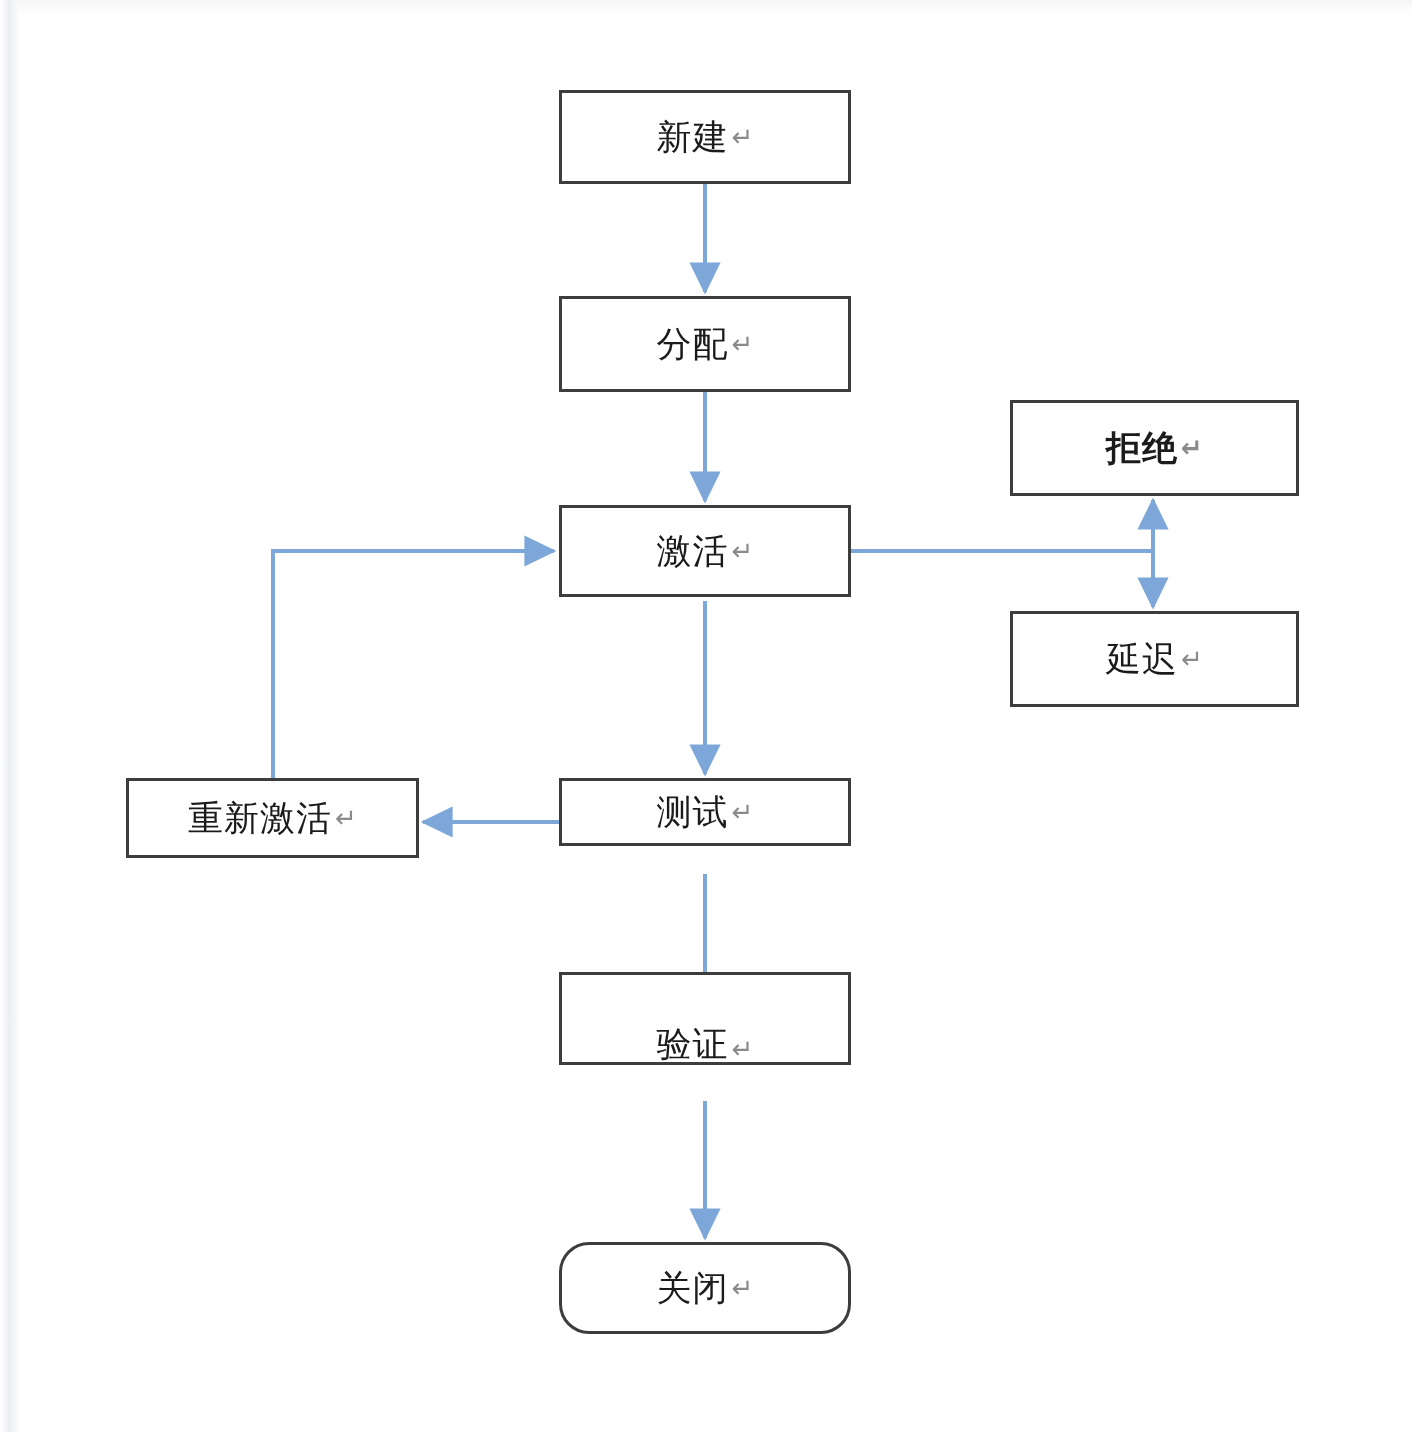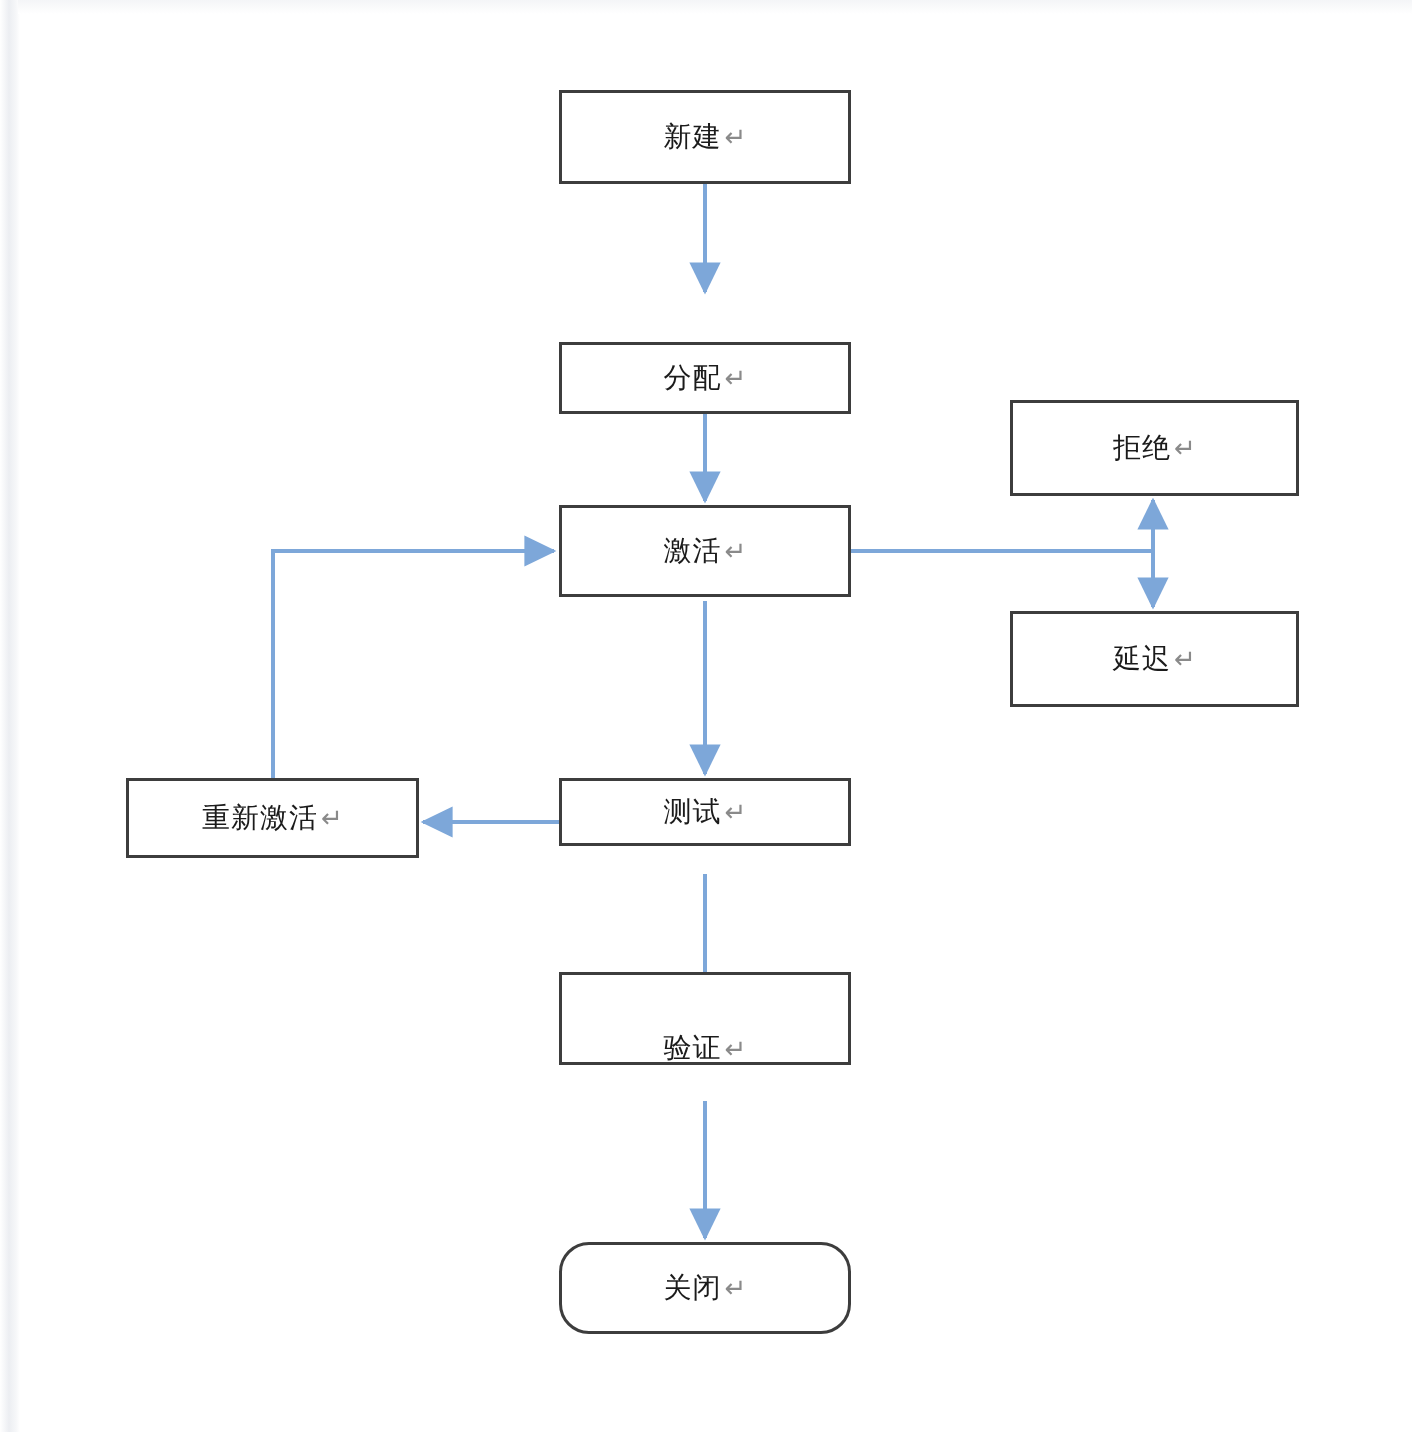--- a/index.html
+++ b/index.html
@@ -48,43 +48,43 @@
     position: absolute;
     box-sizing: border-box;
     background: #ffffff;
     border: 3px solid #3d3d3d;
     display: flex;
     align-items: center;
     justify-content: center;
     z-index: 3;
   }
   .node .node-label {
-    font-size: 28px;
+    font-size: 35px;
     line-height: 1;
     color: #1b1b1b;
     letter-spacing: 1px;
     white-space: nowrap;
     font-family: "DejaVu Sans", "Liberation Sans", sans-serif;
   }
   .node .pilcrow {
     font-size: 26px;
     color: #8a8a8a;
     margin-left: 3px;
     line-height: 1;
     font-family: "DejaVu Sans", sans-serif;
   }
 
   
   #node-new       { left: 559px; top:   90px; width: 292px; height:  94px; }
-  #node-assign    { left: 559px; top:  296px; width: 292px; height:  72px; margin-top: 46px; }
+  #node-assign    { left: 559px; top:  296px; width: 292px; height:  96px; }
   #node-activate  { left: 559px; top:  505px; width: 292px; height:  92px; }
   #node-test      { left: 559px; top:  778px; width: 292px; height:  68px; }
   #node-verify    { left: 559px; top: 972px; width: 292px; height:  93px; align-items: flex-end; }
   #node-close     { left: 559px; top: 1242px; width: 292px; height:  92px; border-radius: 30px; }
-  #node-reject    { left:1010px; top:  400px; width: 289px; height:  96px; }
+  #node-reject    { left:1010px; top:  400px; width: 289px; height:  96px; font-weight: bold; }
   #node-delay     { left:1010px; top:  611px; width: 289px; height:  96px; }
   #node-reactivate{ left: 126px; top:  778px; width: 293px; height:  80px; }
 
   
   #connectors {
     position: absolute;
     left: 0;
     top: 0;
     width: 1412px;
     height: 1432px;

